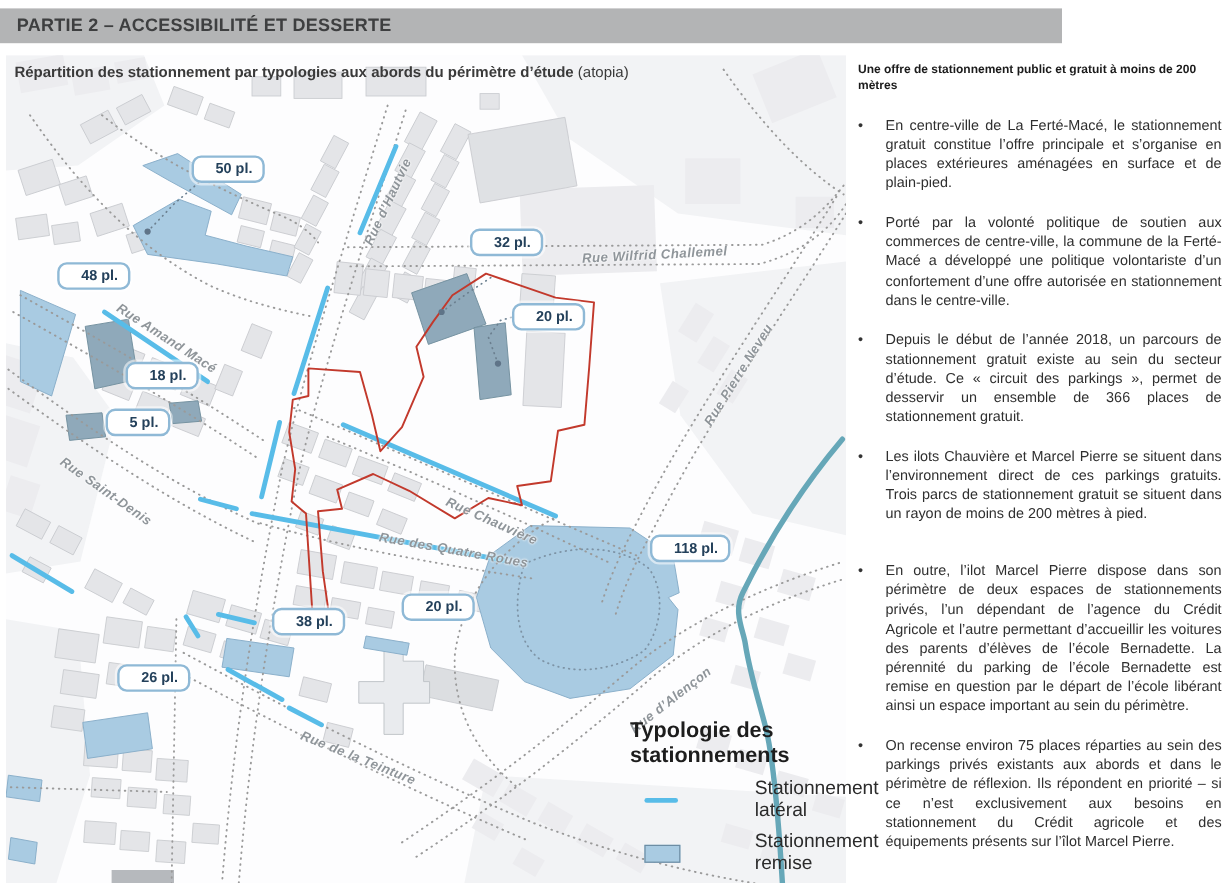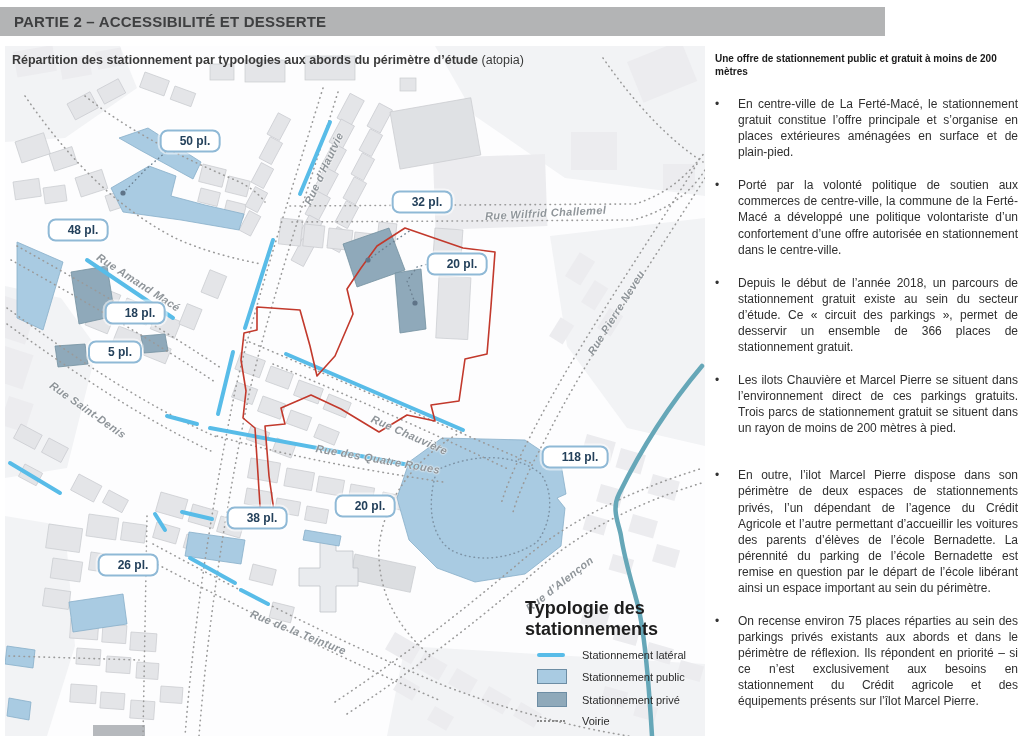--- a/index.html
+++ b/index.html
@@ -31,21 +31,21 @@
     letter-spacing:.4px;text-shadow:0 0 2px #fff,0 0 2px #fff;
   }
   .legend{position:absolute;left:520px;top:552px;z-index:6;}
   .legend-title{font-size:18px;font-weight:bold;color:#1d1d1d;margin-bottom:9px;}
   .legend-row{display:flex;align-items:center;margin-bottom:8px;}
   .legend-swatch{width:32px;margin:0 13px 0 12px;flex:0 0 32px;display:flex;align-items:center;}
   .sw-line{width:28px;height:4px;border-radius:2px;}
   .sw-rect{width:30px;height:15px;border:1px solid #6d8da4;box-sizing:border-box;}
   .sw-dots{width:28px;border-top:2px dotted #8a8a8a;height:0;}
   .sw-red{width:28px;height:2px;}
-  .legend-label{font-size:11px;color:#2b2b2b;}
+  .legend-label{font-size:16px;color:#2b2b2b;margin-left:47px;}
 
   .sidebar{position:absolute;left:715px;top:52px;width:303px;}
   .sidebar-heading{
     margin:0 0 18px 0;font-size:10px;font-weight:bold;color:#1b1b1b;line-height:1.3;
   }
   .bullet{display:flex;margin-bottom:17px;}
   .bullet.gap-before{margin-top:31px;}
   .bullet-marker{flex:0 0 23px;font-size:12px;color:#333;line-height:1.34;}
   .bullet-text{flex:1;margin:0;font-size:12px;line-height:1.34;color:#2f2f2f;text-align:justify;}
 </style>
@@ -323,21 +323,21 @@
         <div class="legend-row">
           <span class="legend-swatch">
             <span class="sw-line" style="background: rgb(88, 188, 232);"></span>
           </span>
           <span class="legend-label">Stationnement latéral</span>
         </div>
         <div class="legend-row">
           <span class="legend-swatch">
             <span class="sw-rect" style="background: rgb(169, 203, 226);"></span>
           </span>
-          <span class="legend-label">Stationnement public</span>
+          <span class="legend-label">Stationnement remise</span>
         </div>
         <div class="legend-row">
           <span class="legend-swatch">
             <span class="sw-rect" style="background: rgb(143, 169, 186);"></span>
           </span>
           <span class="legend-label">Stationnement privé</span>
         </div>
         <div class="legend-row">
           <span class="legend-swatch">
             <span class="sw-dots" style="border-top-color: rgb(138, 138, 138);"></span>

